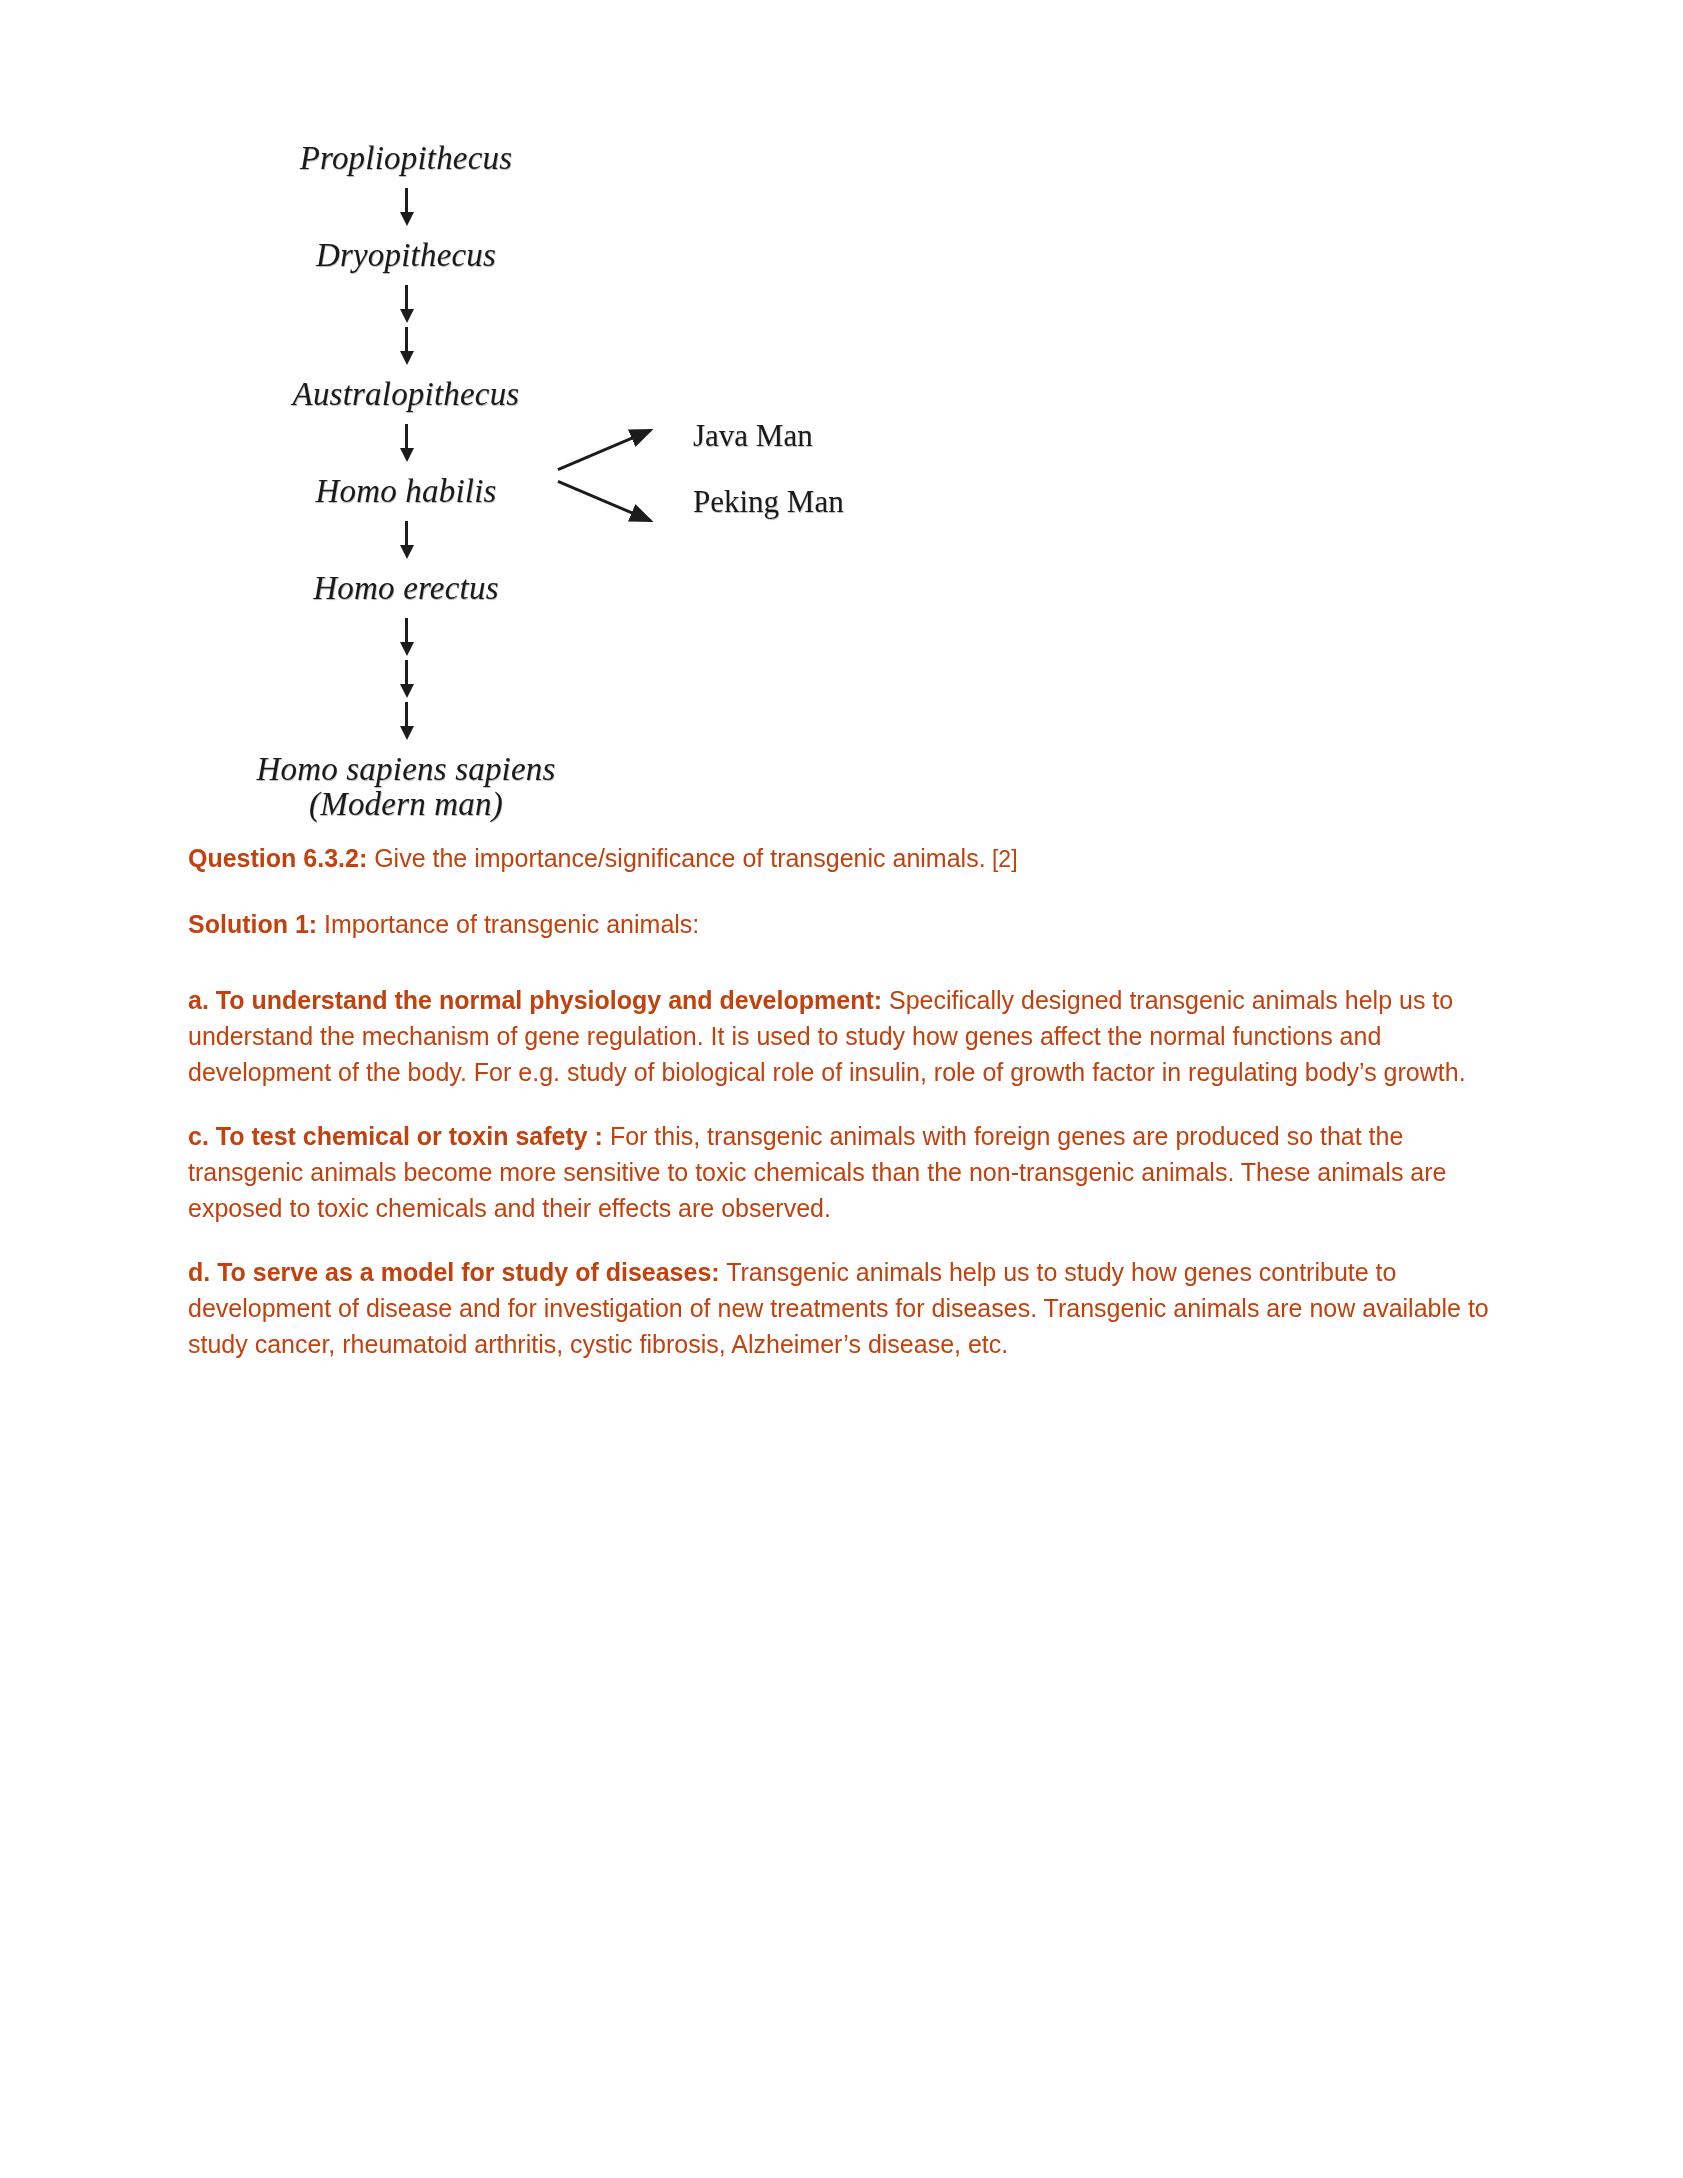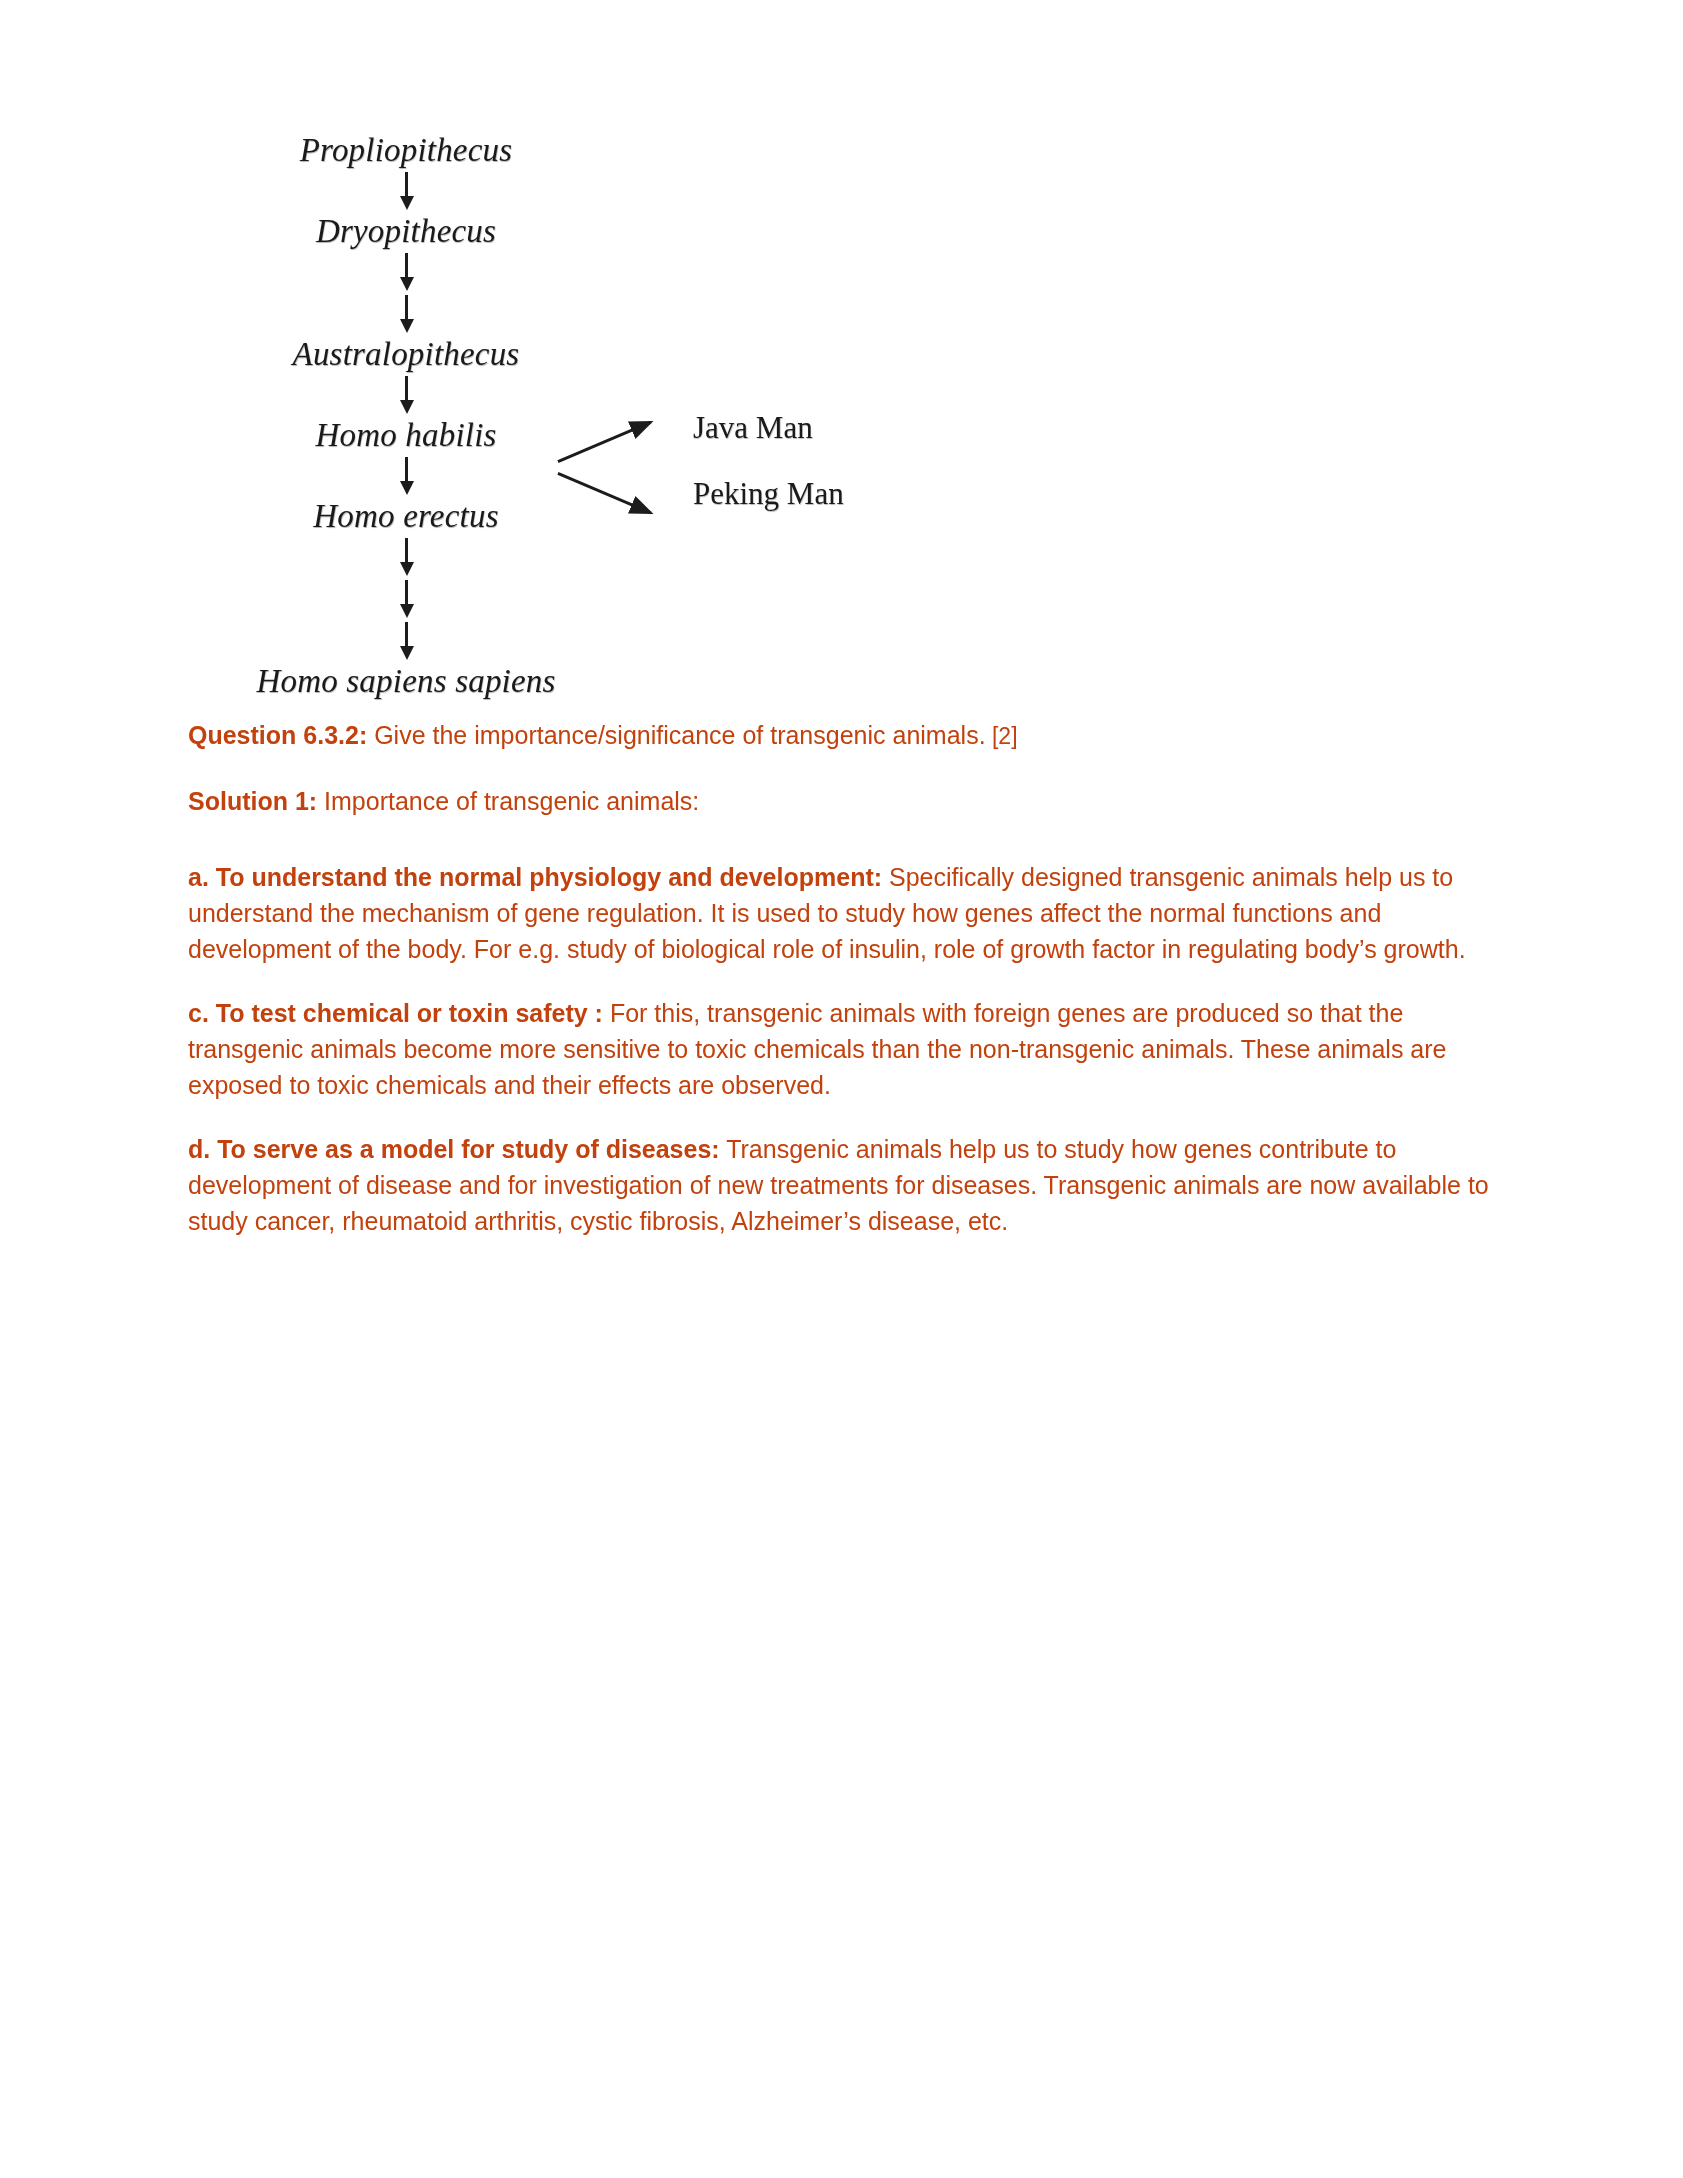--- a/index.html
+++ b/index.html
@@ -57,21 +57,21 @@
   }
 
   .taxon.sub {
     font-style: normal;
   }
   .taxon.sub-italic {
     font-style: italic;
   }
 
   .taxon-block {
-    margin: 4px;
+    margin: 12px;
   }
 
   .arrow-down {
     display: block;
     margin: 4px auto 2px auto;
     width: 20px;
     height: 38px;
     position: relative;
   }
   .arrow-down .shaft {
@@ -205,20 +205,21 @@
             <span class="head"></span>
           </span>
 
         <span class="arrow-down">
             <span class="shaft"></span>
             <span class="head"></span>
           </span>
 
         <div class="taxon-block">
           <div class="taxon">Homo sapiens sapiens</div>
+          <div class="taxon sub-italic">(Modern man)</div>
         </div>
 
       </div>
 
       <svg class="branch-svg" viewBox="0 0 160 130" xmlns="http://www.w3.org/2000/svg">
         <defs>
           <marker id="ah" markerWidth="9" markerHeight="9" refX="7" refY="3.2" orient="auto">
             <path d="M0,0 L8,3.2 L0,6.4 z" fill="#1c1c1c"></path>
           </marker>
         </defs>

